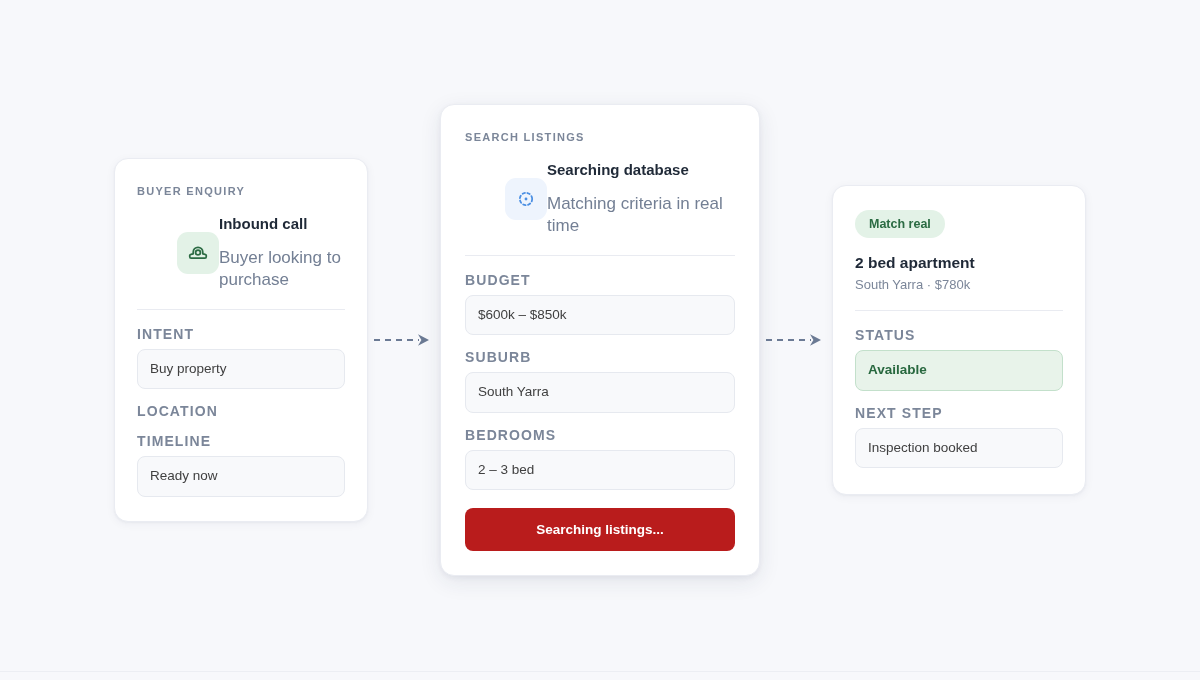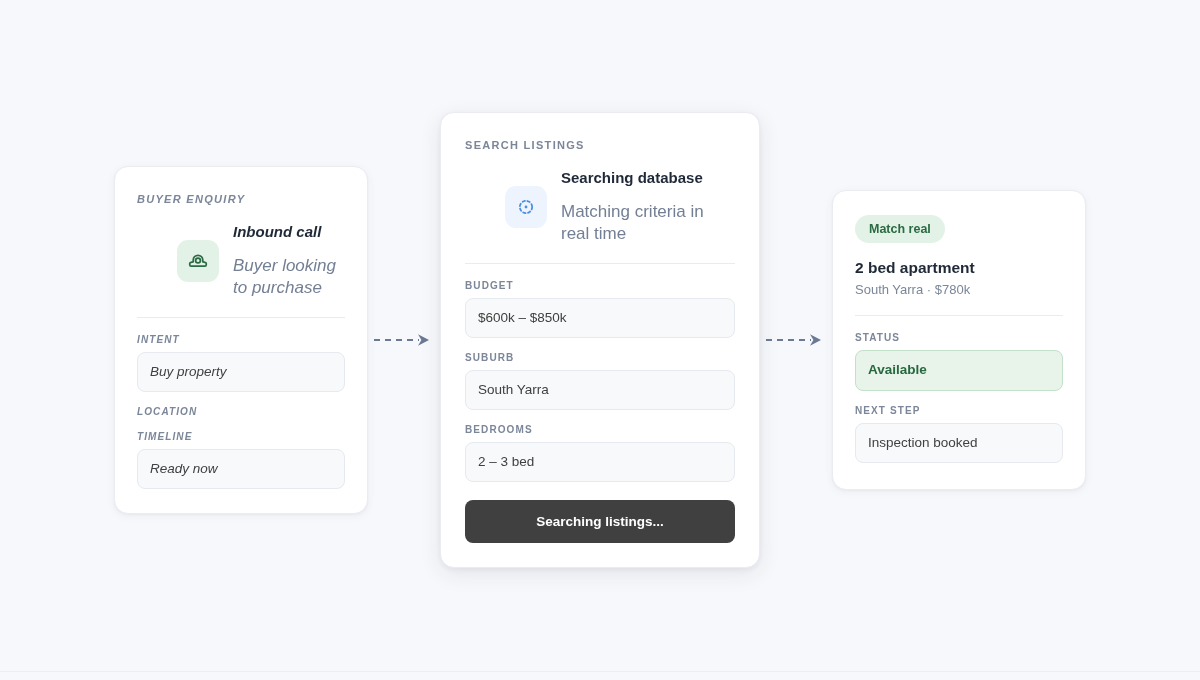--- a/index.html
+++ b/index.html
@@ -37,21 +37,20 @@
   .card {
     background: #ffffff;
     border: 1px solid #eaecf2;
     border-radius: 14px;
     box-sizing: border-box;
   }
   .card-a {
     width: 254px;
     padding: 26px 22px 24px;
     box-shadow: 0 2px 10px rgba(36, 47, 77, 0.05), 0 1px 2px rgba(36,47,77,0.04);
-    font-style: italic;
   }
   .card-b {
     width: 320px;
     padding: 26px 24px 24px;
     box-shadow: 0 6px 22px rgba(36, 47, 77, 0.09), 0 2px 5px rgba(36,47,77,0.05);
   }
   .card-c {
     width: 254px;
     padding: 24px 22px 26px;
     box-shadow: 0 2px 10px rgba(36, 47, 77, 0.05), 0 1px 2px rgba(36,47,77,0.04);
@@ -64,21 +63,20 @@
     letter-spacing: 1.3px;
     color: #7b8699;
     text-transform: uppercase;
     margin: 0 0 18px 0;
   }
 
   
   .head-row {
     display: flex;
     align-items: center;
-    gap: 14px;
     margin-bottom: 18px;
     padding-left: 40px;
   }
   .icon-tile {
     width: 42px;
     height: 42px;
     border-radius: 11px;
     flex: 0 0 42px;
     display: flex;
     align-items: center;
@@ -104,21 +102,21 @@
   .divider {
     height: 1px;
     background: #e9ebf1;
     margin: 0 0 16px 0;
   }
 
   
   .field { margin-bottom: 14px; }
   .field:last-of-type { margin-bottom: 0; }
   .field-label {
-    font-size: 10px;
+    font-size: 14px;
     font-weight: bold;
     letter-spacing: 1.1px;
     color: #7b8699;
     text-transform: uppercase;
     margin-bottom: 7px;
   }
   .field-box {
     border: 1px solid #e6e9ef;
     background: #f8f9fb;
     border-radius: 8px;
@@ -134,21 +132,21 @@
     font-weight: bold;
   }
 
   
   .btn-primary {
     margin-top: 18px;
     display: block;
     width: 100%;
     border: none;
     border-radius: 8px;
-    background: #404040;
+    background: #b91c1c;
     color: #ffffff;
     font-family: "Liberation Sans", sans-serif;
     font-size: 13.5px;
     font-weight: bold;
     padding: 14px 10px;
     text-align: center;
     cursor: pointer;
     box-sizing: border-box;
   }
 

